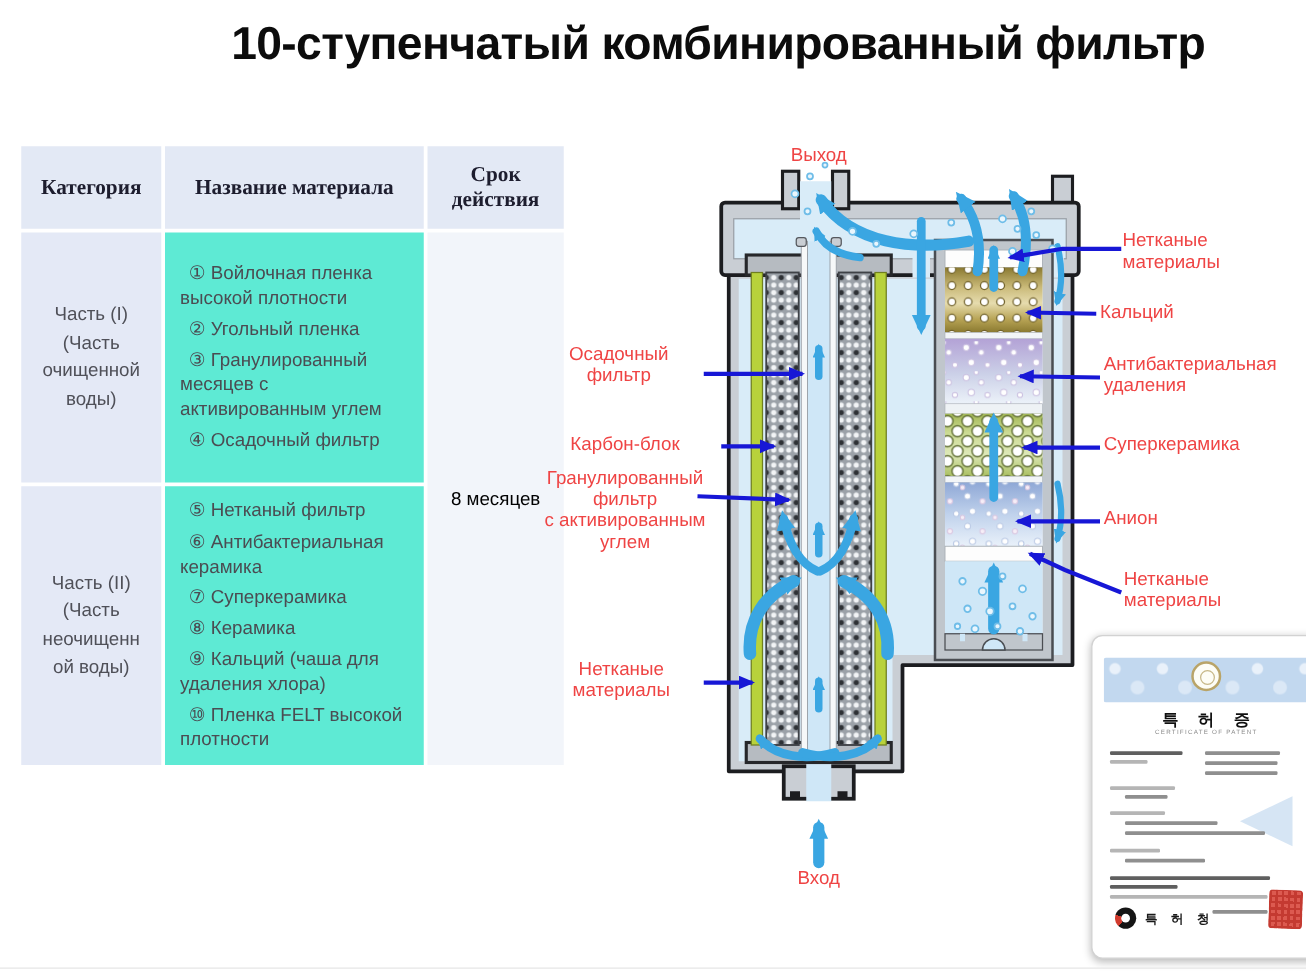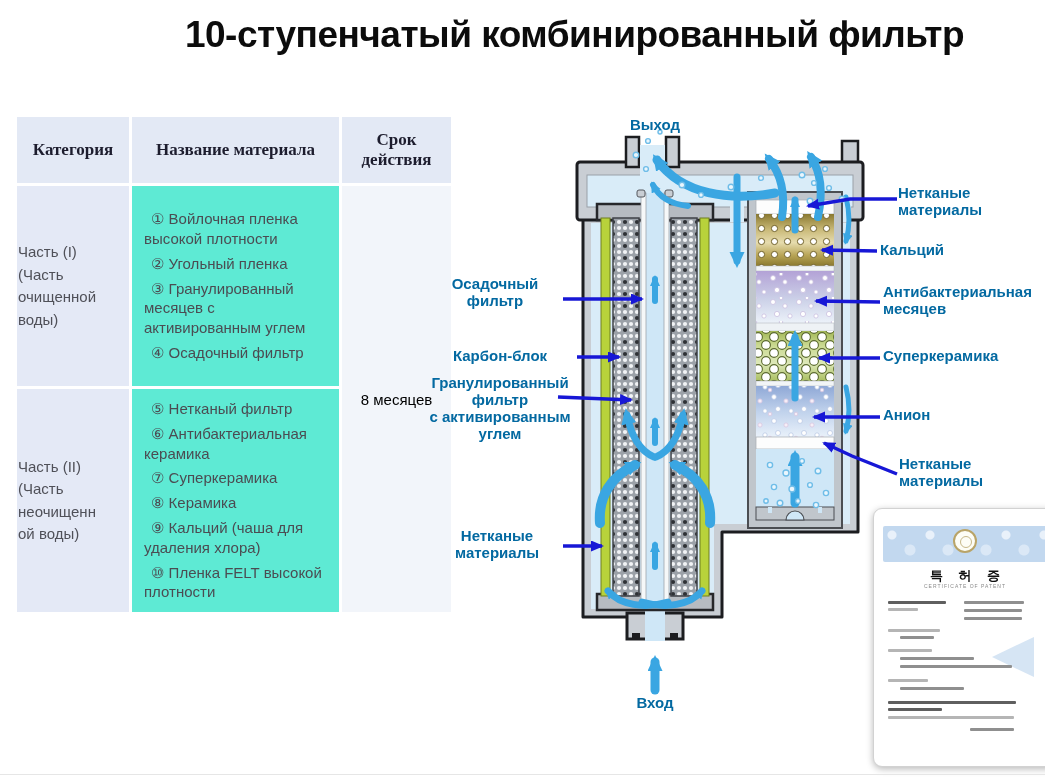--- a/index.html
+++ b/index.html
@@ -20,38 +20,38 @@
     border-collapse:separate;border-spacing:3px;
     table-layout:fixed;width:416px;
   }
   .spec-table th,.spec-table td{vertical-align:middle;}
   .spec-table th{
     background:#e3e9f5;font-family:"Liberation Serif",serif;
     font-size:17px;font-weight:700;color:#1d1d2e;
     height:62px;text-align:center;padding:2px 4px;
   }
   .cell-cat{
-    background:#e4e9f6;text-align:left;
+    background:#e4e9f6;text-align:center;
     font-size:15px;color:#4f5058;line-height:1.5;font-weight:500;
   }
   .cell-mat{
     background:#5eead4;font-size:15px;color:#4b4c52;
     padding:10px 8px 10px 12px;line-height:1.32;font-weight:500;
   }
   .cell-term{
     background:#f2f5fa;text-align:center;
     font-size:15px;color:#000000;font-weight:500;
   }
   .row1{height:200px;}
   .row2{height:206px;}
   .mat-item{text-indent:7px;margin:0 0 5px 0;}
   .mat-item:last-child{margin-bottom:0;}
   
   .dlabel{
-    position:absolute;font-size:15px;font-weight:700;color:#0369a1;
+    position:absolute;font-size:15px;font-weight:400;color:#ef4444;
     line-height:17px;
   }
   .dlabel.center{text-align:center;}
   
   .certificate{
     position:absolute;left:873px;top:508px;width:184px;height:259px;
     background:#ffffff;border:1px solid #d2d2d2;border-radius:9px;
     box-shadow:0 2px 7px rgba(0,0,0,.28);box-sizing:border-box;
   }
   .cert-band{
@@ -352,21 +352,21 @@
 фильтр
 с активированным
 углем</div>
 <div class="dlabel center preline" style="left:436px;top:527px;width:122px">Нетканые
 материалы</div>
 
 <div class="dlabel preline" style="left:898px;top:184px">Нетканые
 материалы</div>
 <div class="dlabel" style="left:880px;top:241px">Кальций</div>
 <div class="dlabel preline" style="left:883px;top:283px">Антибактериальная
-месяцев</div>
+удаления</div>
 <div class="dlabel" style="left:883px;top:347px">Суперкерамика</div>
 <div class="dlabel" style="left:883px;top:406px">Анион</div>
 <div class="dlabel preline" style="left:899px;top:455px">Нетканые
 материалы</div>
 
 <div class="certificate">
   <div class="cert-band">
     <div class="cert-emblem"></div>
   </div>
   <div class="cert-title">특 허 증</div>
@@ -381,15 +381,20 @@
   <i class="cert-line" style="left:26px;top:127px;width:34px"></i>
   <i class="cert-line light" style="left:14px;top:140px;width:44px"></i>
   <i class="cert-line" style="left:26px;top:148px;width:74px"></i>
   <i class="cert-line" style="left:26px;top:156px;width:112px"></i>
   <i class="cert-line light" style="left:14px;top:170px;width:40px"></i>
   <i class="cert-line" style="left:26px;top:178px;width:64px"></i>
   <i class="cert-line dark" style="left:14px;top:192px;width:128px"></i>
   <i class="cert-line dark" style="left:14px;top:199px;width:54px"></i>
   <i class="cert-line light" style="left:14px;top:207px;width:126px"></i>
   <i class="cert-line" style="left:96px;top:219px;width:44px"></i>
+  <div class="cert-footer">
+    <span class="cert-logo"></span>
+    <span class="cert-office">특 허 청</span>
+    <span class="cert-seal"></span>
+  </div>
 </div>
 
 <div class="bottom-rule"></div>
 
 </body></html>

